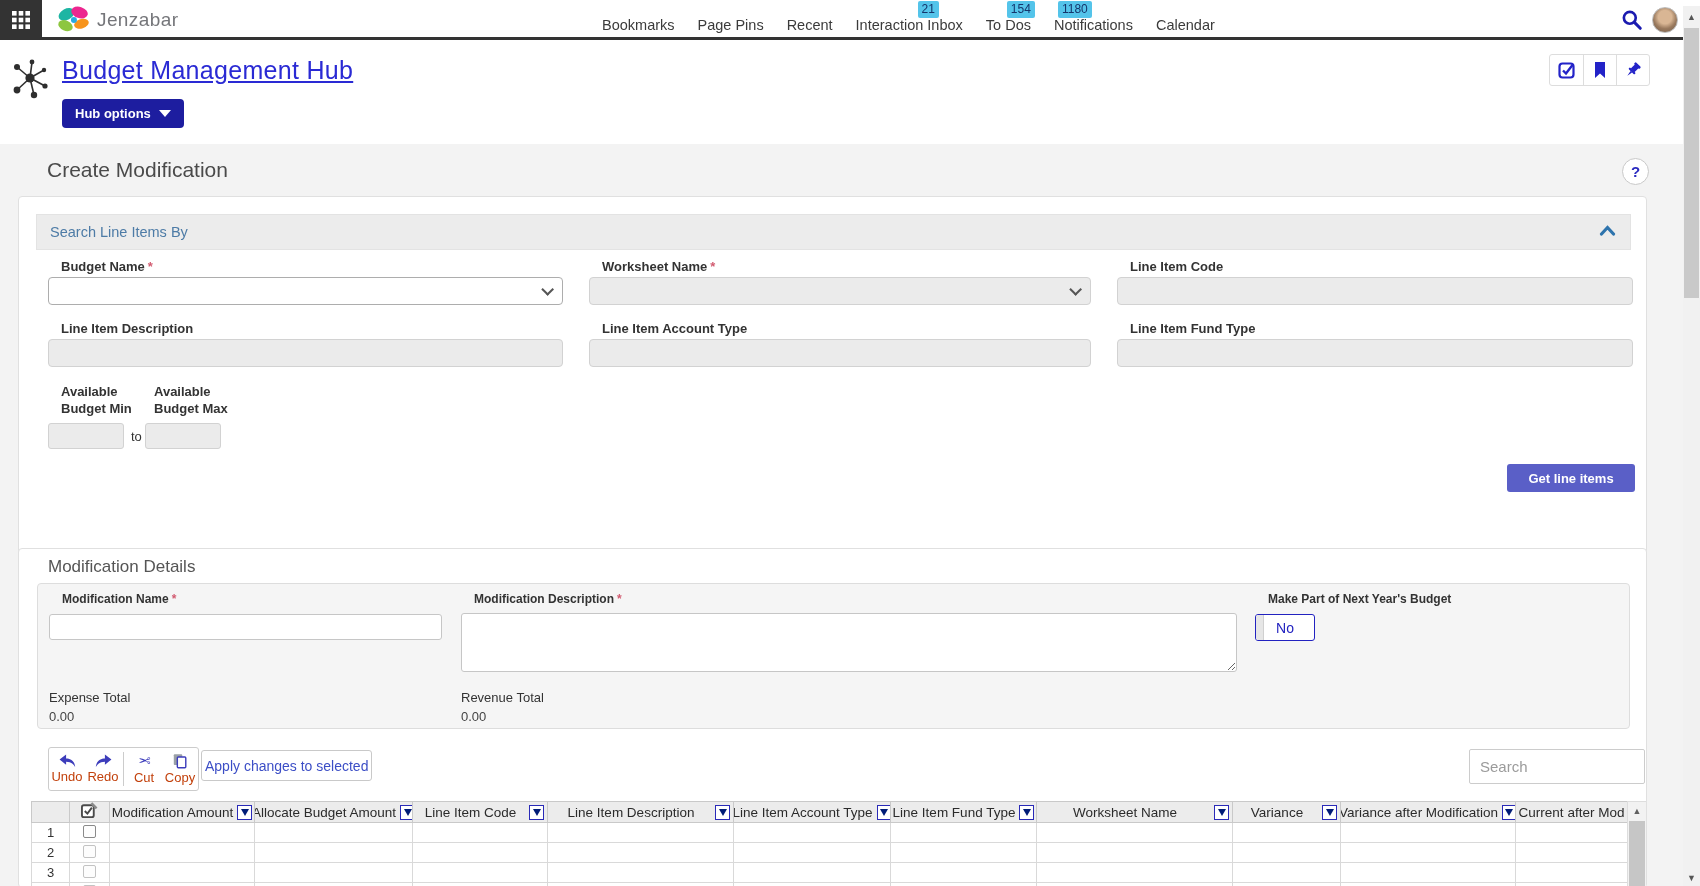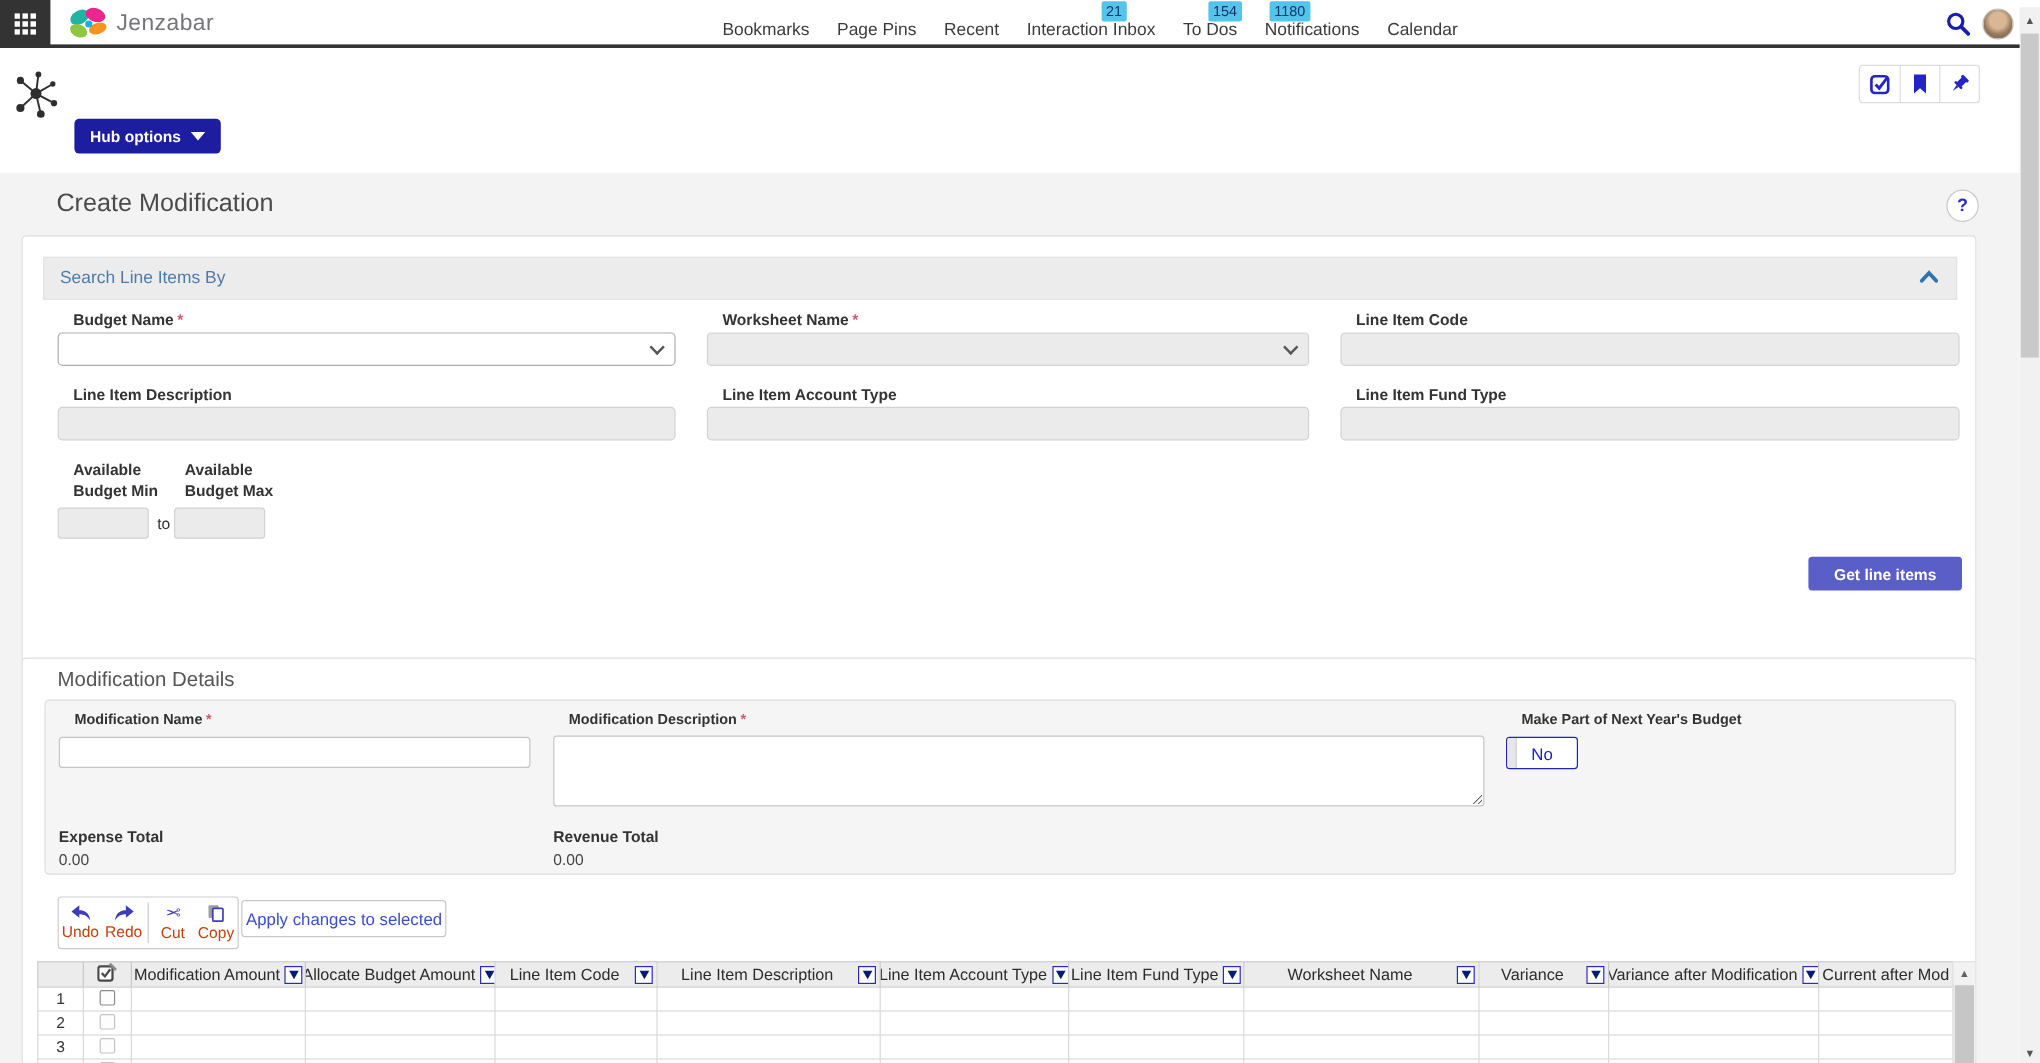--- a/index.html
+++ b/index.html
@@ -50,21 +50,21 @@
   .primary-btn { position:absolute; left:1488px; top:267px; width:128px; height:28px; background:#5a5fc7; color:#fff; border:none; border-radius:3px; font-size:13px; font-weight:bold; cursor:pointer; }
 
   .card2 { left:18px; top:404px; width:1629px; height:340px; overflow:hidden; }
   .card2-title { position:absolute; left:29px; top:8px; font-size:17px; color:#555; font-weight:400; }
   .mod-panel { position:absolute; left:18px; top:34px; width:1593px; height:146px; background:#f5f5f5; border:1px solid #ddd; border-radius:4px; }
   .mod-panel .f-label { font-size:12px; }
   .text-input { position:absolute; border:1px solid #c6c6c6; border-radius:3px; background:#fff; font:14px "Liberation Sans",sans-serif; padding:0 8px; }
   textarea.text-input { padding:6px 8px; resize:both; }
   .no-btn { position:absolute; left:1217px; top:30px; width:60px; height:27px; background:#fff; border:1.5px solid #2222c0; border-radius:3px; color:#2222c0; font-size:14px; cursor:pointer; display:flex; align-items:center; justify-content:center; overflow:hidden; }
   .no-btn::before { content:""; position:absolute; left:0; top:0; bottom:0; width:7px; background:#e6e6e6; border-right:1px solid #d0d0d0; }
-  .total-label { position:absolute; font-size:13px; font-weight:bold; color:#333; }
+  .total-label { position:absolute; font-size:13px; font-weight:normal; color:#333; }
   .total-value { position:absolute; font-size:13px; color:#444; }
 
   
   .tb-group { position:absolute; left:29px; top:198px; height:44px; display:flex; align-items:stretch; border:1px solid #ccc; border-radius:3px; background:#fff; }
   .tb-btn { width:36px; display:flex; flex-direction:column; align-items:center; justify-content:center; gap:1px; cursor:pointer; padding:2px 1px; }
   .tb-btn .tb-lbl { font-size:13px; color:#c2410c; }
   .tb-sep { width:1px; background:#ccc; margin:4px 2px; }
   .scissors { font-size:15px; color:#3d3dbb; transform:scaleX(-1); line-height:1; font-family:"DejaVu Sans",sans-serif; }
   .apply-btn { position:absolute; left:182px; top:201px; height:31px; padding:0 3px; background:#fff; border:1px solid #c9c9c9; border-radius:3px; color:#3c4ec6; font-size:14px; cursor:pointer; }
   .tb-search { position:absolute; left:1450px; top:200px; width:176px; height:35px; border:1px solid #ccc; border-radius:2px; padding:0 10px; font:15px "Liberation Sans",sans-serif; color:#333; }
@@ -161,20 +161,21 @@
         <line x1="22" y1="22" x2="9" y2="34"></line>
     </g>
     <circle cx="22" cy="22" r="4.6" fill="#2e2e2e"></circle>
     <circle cx="9" cy="11" r="3" fill="#2e2e2e"></circle>
       <circle cx="24" cy="6" r="2.4" fill="#2e2e2e"></circle>
       <circle cx="36" cy="14" r="2.2" fill="#2e2e2e"></circle>
     <circle cx="37" cy="30" r="2.6" fill="#2e2e2e"></circle>
       <circle cx="26" cy="39" r="3.2" fill="#2e2e2e"></circle>
       <circle cx="9" cy="34" r="3.4" fill="#2e2e2e"></circle>
   </svg>
+  <a class="hub-title">Budget Management Hub</a>
   <button class="hub-options-btn">
     <span>Hub options</span>
     <span class="caret-down-w"></span>
   </button>
   <div class="hdr-icon-group">
     <div class="hdr-icon-btn">
       <svg width="18" height="18" viewBox="0 0 18 18">
         <rect x="1.5" y="2.5" width="14" height="14" rx="3" fill="none" stroke="#2323c8" stroke-width="2.2"></rect>
         <path d="M5 9.5 l3 3 L14.5 4" stroke="#2323c8" stroke-width="2.4" fill="none"></path>
       </svg>
@@ -300,20 +301,21 @@
       </div>
       <div class="tb-btn">
         <svg width="16" height="16" viewBox="0 0 18 18">
           <rect x="2" y="1.5" width="9.5" height="12" rx="1" fill="#9aa0a6"></rect>
           <rect x="6" y="4.5" width="9.5" height="12" rx="1" fill="#fff" stroke="#3d3dbb" stroke-width="1.6"></rect>
         </svg>
         <span class="tb-lbl">Copy</span>
       </div>
     </div>
     <button class="apply-btn">Apply changes to selected</button>
+    <input class="tb-search" placeholder="Search" style="">
 
     <div class="grid-wrap">
       <table class="grid">
         <colgroup>
           <col style="width:38px">
             <col style="width:40px">
             <col style="width:145px">
             <col style="width:158px">
           <col style="width:135px">
             <col style="width:186px">

